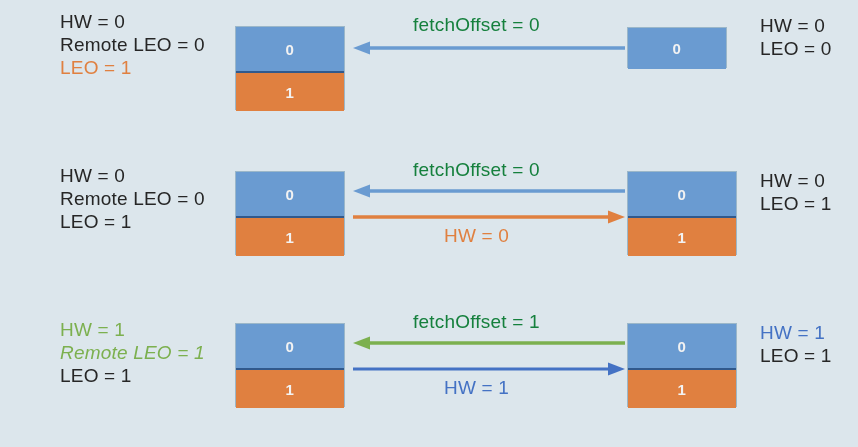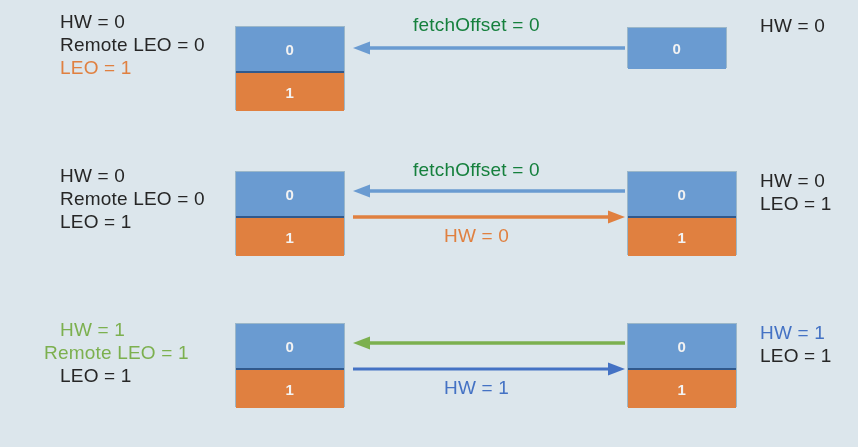--- a/index.html
+++ b/index.html
@@ -109,20 +109,21 @@
       </svg>
     </div>
 
     <div class="box" style="left:607px;top:27px;width:100px;height:41px;">
       <div class="cell blue" style="top:0px;height:41px;">
         <span>0</span>
       </div>
     </div>
 
     <div class="lbl black" style="left:740px;top:14px;">HW = 0</div>
+    <div class="lbl black" style="left:740px;top:37px;">LEO = 0</div>
   </div>
 
   <div class="row" style="top:149px;height:145px;">
 
     <div class="lbl black" style="left:40px;top:15px;">HW = 0</div>
     <div class="lbl black" style="left:40px;top:38px;">Remote LEO = 0</div>
     <div class="lbl black" style="left:40px;top:61px;">LEO = 1</div>
 
     <div class="box" style="left:215px;top:22px;width:110px;height:84px;">
       <div class="cell blue" style="top:0px;height:44px;">
@@ -158,32 +159,33 @@
       </div>
     </div>
 
     <div class="lbl black" style="left:740px;top:20px;">HW = 0</div>
     <div class="lbl black" style="left:740px;top:43px;">LEO = 1</div>
   </div>
 
   <div class="row" style="top:294px;height:153px;">
 
     <div class="lbl green" style="left:40px;top:24px;">HW = 1</div>
-    <div class="lbl green" style="left:24px;top:47px;">Remote LEO = 1</div>
+    <div class="lbl green" style="left:40px;top:47px;font-style:italic;">Remote LEO = 1</div>
     <div class="lbl black" style="left:40px;top:70px;">LEO = 1</div>
 
     <div class="box" style="left:215px;top:29px;width:110px;height:84px;">
       <div class="cell blue" style="top:0px;height:44px;">
         <span>0</span>
       </div>
       <div class="cell orange sep" style="top:44px;height:40px;">
         <span>1</span>
       </div>
     </div>
 
+    <div class="arrowlabel black" style="left:393px;top:17px;">fetchOffset = 1</div>
     <div class="arrow" style="left:333px;top:41px;width:272px;">
       <svg width="272" height="16" viewBox="0 0 272 16">
         <line x1="16" y1="8" x2="272" y2="8" stroke="#7cb04f" stroke-width="3.5"></line>
         <polygon points="0,8 17,1.5 17,14.5" fill="#7cb04f"></polygon>
       </svg>
     </div>
 
     <div class="arrow" style="left:333px;top:67px;width:272px;">
       <svg width="272" height="16" viewBox="0 0 272 16">
         <line x1="0" y1="8" x2="256" y2="8" stroke="#4472c4" stroke-width="3"></line>

